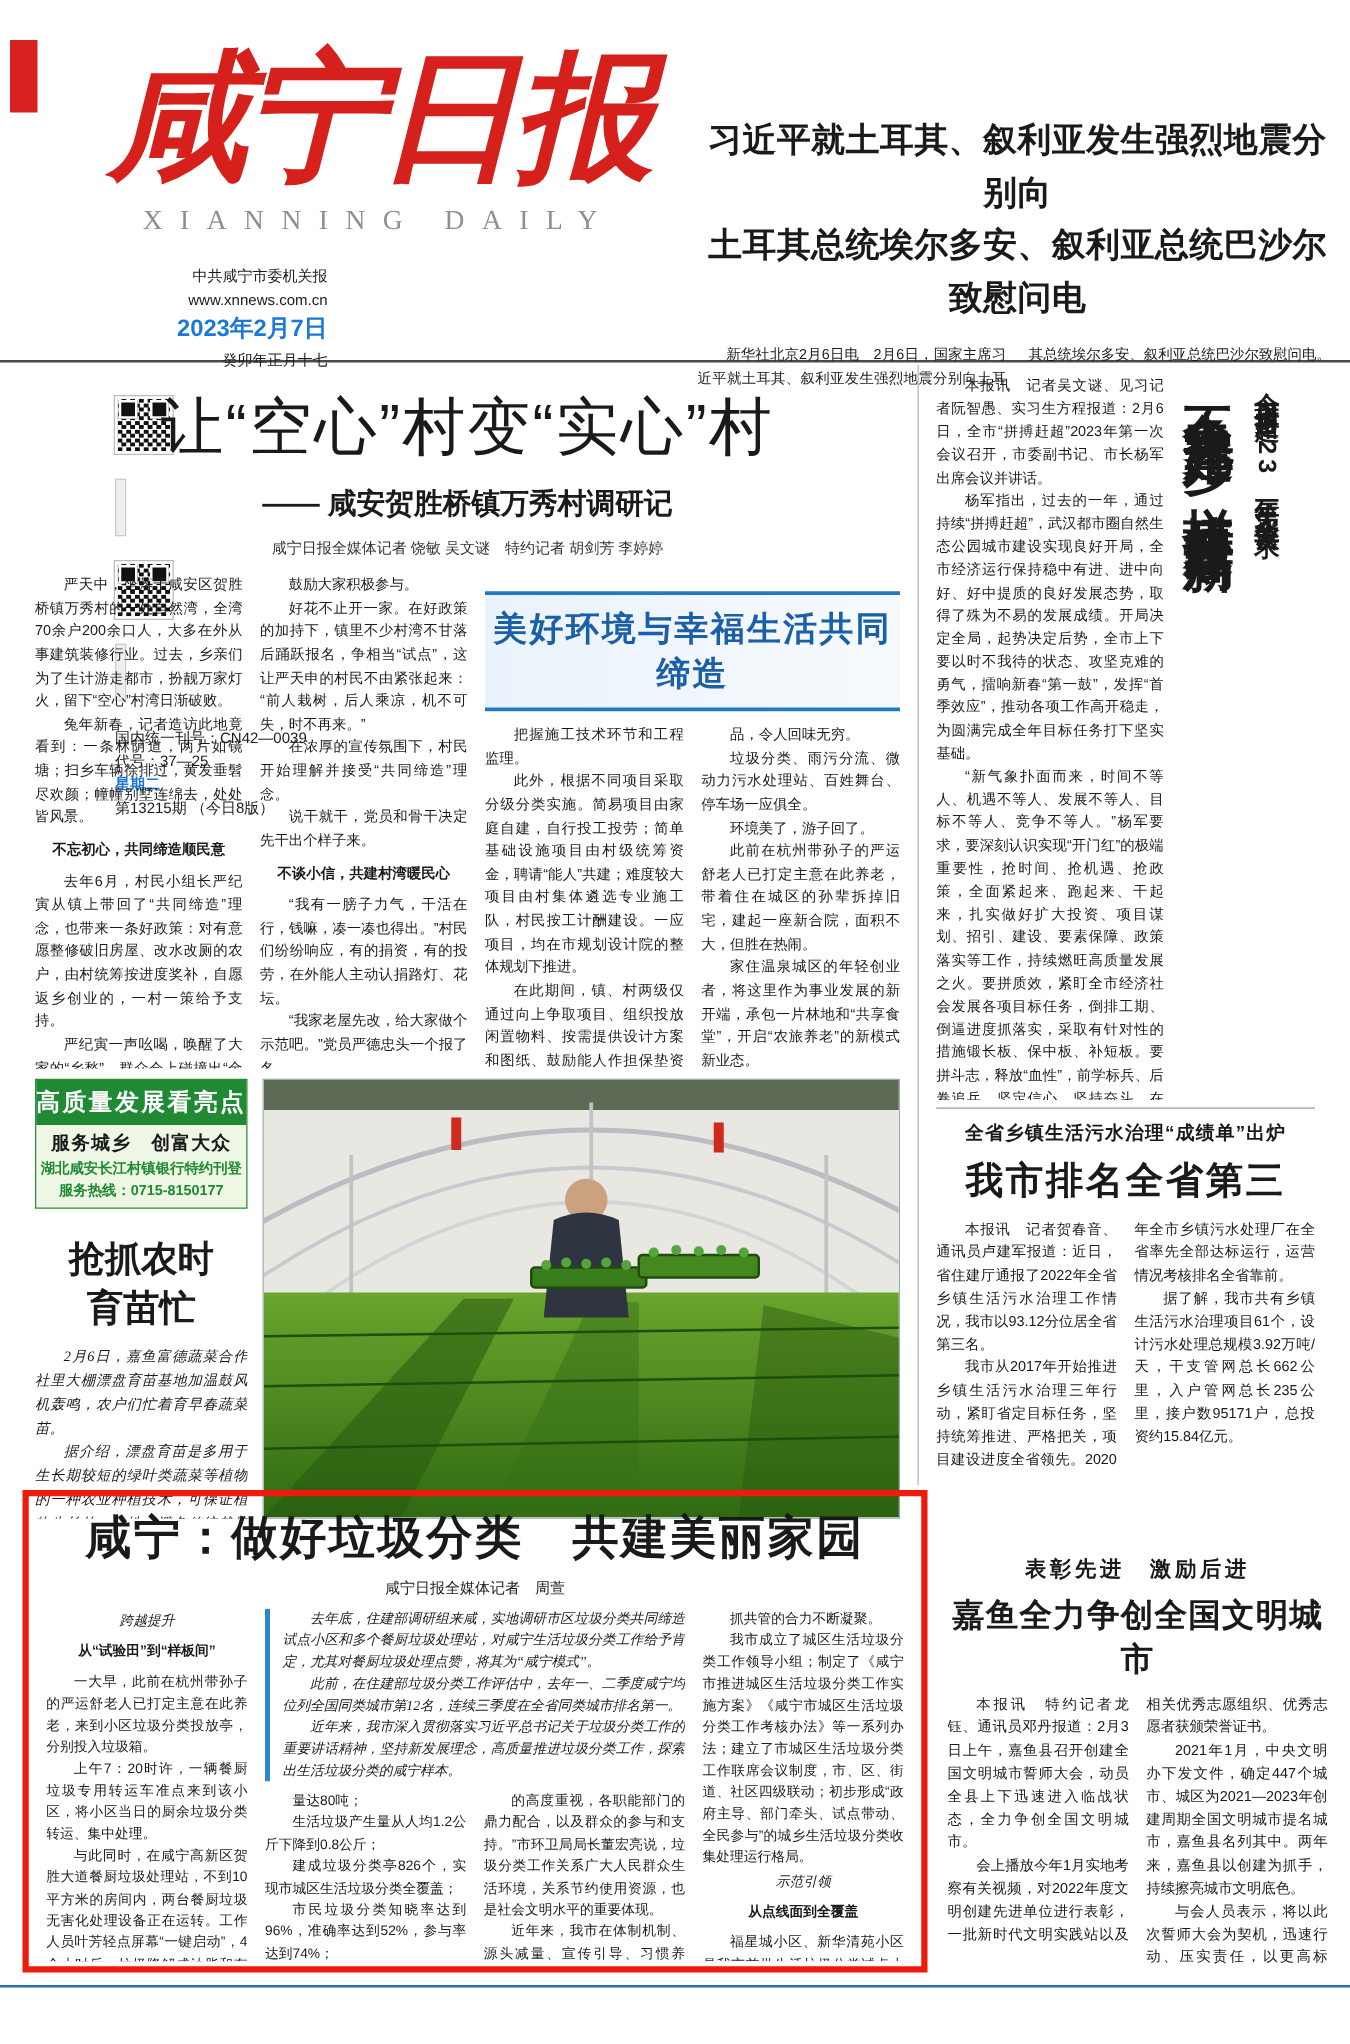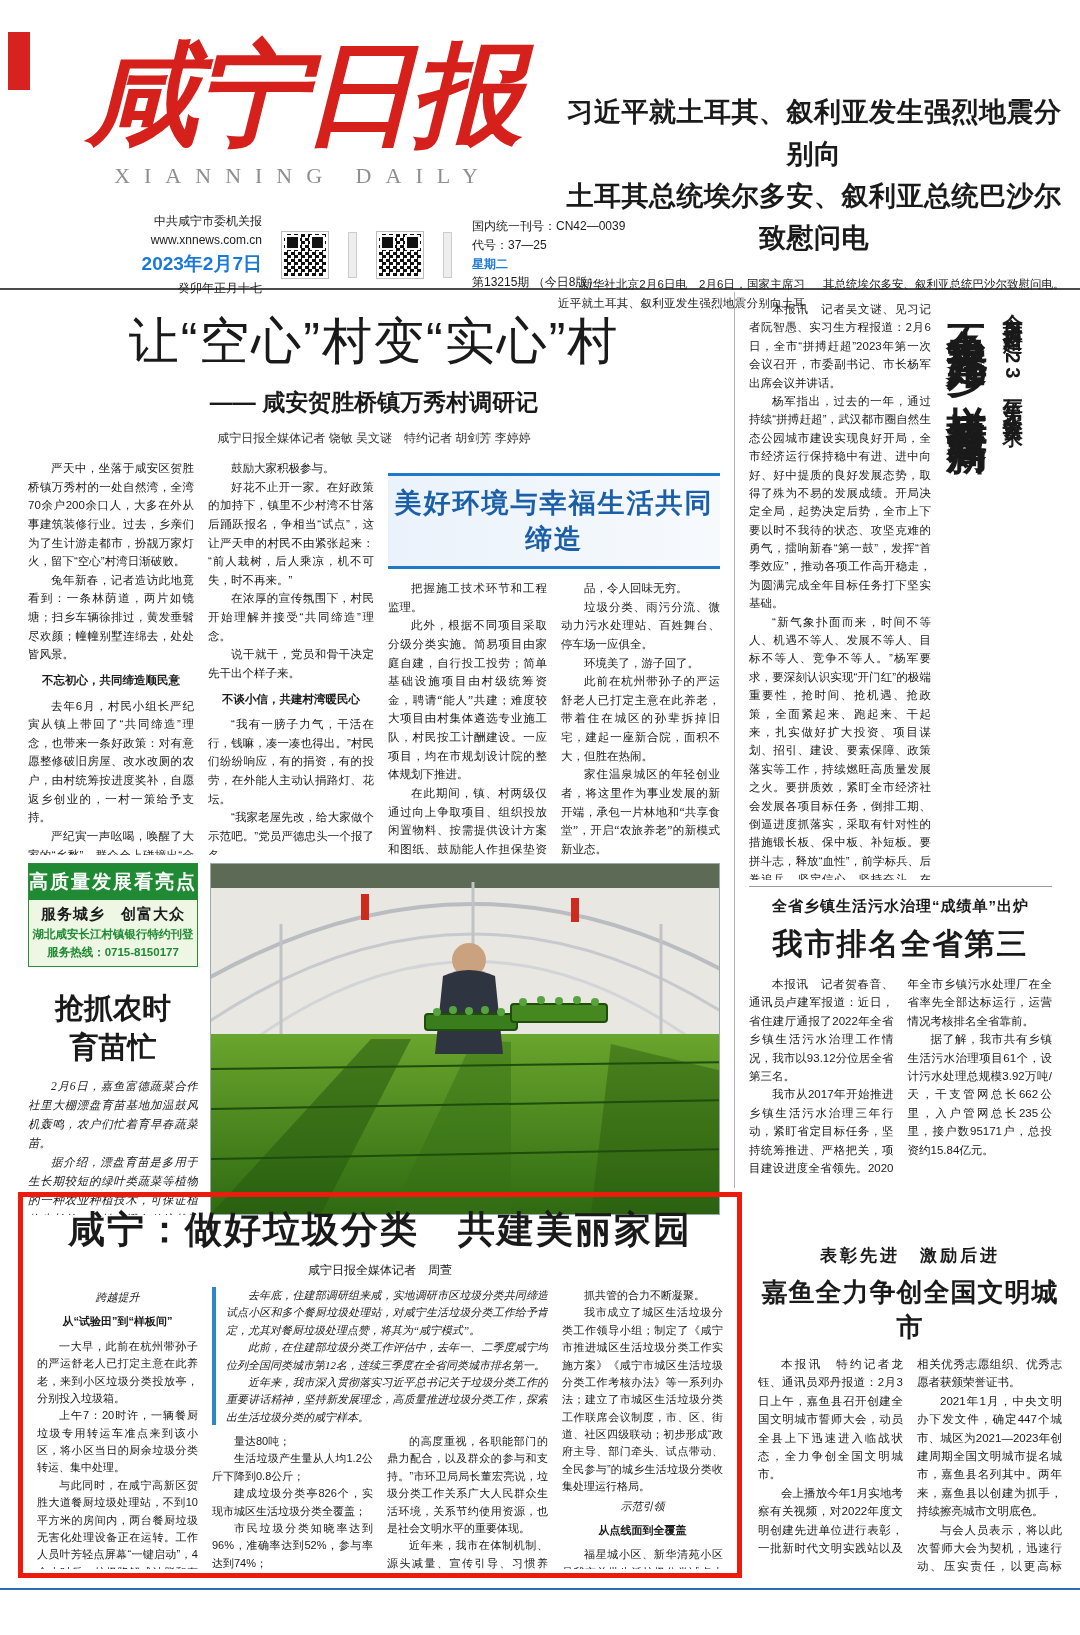--- a/index.html
+++ b/index.html
@@ -5,21 +5,21 @@
   * { margin:0; padding:0; box-sizing:border-box; }
   body { background:#d9d9d9; font-family:"Liberation Sans", sans-serif; }
   #page { position:relative; width:1080px; height:1635px; margin:0 auto; background:#fff; overflow:hidden; color:#1a1a1a;padding-left:18px; }
 
   
   .header { position:absolute; top:0; left:0; width:1080px; height:290px; border-bottom:2px solid #4a4a4a; }
   .corner-tag { position:absolute; left:8px; top:32px; width:22px; height:58px; background:#d8221f; }
   .mast { position:absolute; left:58px; top:18px; width:490px; text-align:center; }
   .paper-title { font-family:"DejaVu Serif", serif; font-style:italic; font-weight:bold; color:#d6201c; font-size:112px; line-height:1.35; letter-spacing:-4px; white-space:nowrap; }
   .paper-en { font-family:"Liberation Serif", serif; color:#8f8f8f; font-size:22px; letter-spacing:14px; margin-top:-6px; }
-  .info-row { position:absolute; left:92px; top:212px; display:flex; gap:20px; align-items:center; }
+  .info-row { position:absolute; left:92px; top:212px; display:flex; gap:20px; align-items:flex-start;flex-direction:column; }
   .info-left { text-align:right; font-size:12px; line-height:1.55; width:170px; }
   .info-right { text-align:left; font-size:12px; line-height:1.55; }
   .blue { color:#1a79d8; font-weight:bold; }
   .date-big { color:#1a79d8; font-weight:bold; font-size:19px; }
   .qr { width:46px; height:46px; position:relative; background:
         repeating-conic-gradient(#111 0 25%, #fff 0 50%); background-size:7px 7px; border:2px solid #fff; outline:1px solid #bbb; }
   .qr::before, .qr::after { content:""; position:absolute; width:11px; height:11px; background:#111; border:2px solid #fff; box-shadow:inset 0 0 0 2px #111; }
   .qr::before { left:1px; top:1px; } .qr::after { right:1px; top:1px; }
   .qr-strip { width:9px; height:46px; background:#eee; border:1px solid #ccc; }
 
@@ -35,21 +35,21 @@
 
   .lead-h1 { font-size:50px; font-weight:400; text-align:center; letter-spacing:2px; margin-top:16px; }
   .lead-sub { font-size:23px; font-weight:bold; text-align:center; margin-top:12px; }
   .lead-byline { font-size:12px; text-align:center; margin-top:12px; color:#333; }
 
   .lead-body { display:flex; gap:14px; height:396px; overflow:hidden; margin-top:12px; }
   .colx { flex:1; font-size:11.5px; line-height:1.62; text-align:justify; overflow:hidden; }
   .colx p, .bp { text-indent:2em; }
   .sh { font-weight:bold; text-align:center; text-indent:0 !important; margin:7px 0; }
   .mh { font-family:"Liberation Serif", serif; font-style:italic; text-align:center; text-indent:0 !important; margin-top:2px; }
-  .right-half { flex:2; display:flex; flex-direction:column;font-family:Liberation Serif, serif; }
+  .right-half { flex:2; display:flex; flex-direction:column; }
   .env-box { margin:14px 0 10px 0; background:linear-gradient(90deg,#eaf2fb,#f7fafd); border-top:3px solid #2079c7; border-bottom:3px solid #2079c7; color:#1a5fa8; font-weight:800; font-size:27px; text-align:center; padding:9px 0; letter-spacing:2px; }
   .right-half-cols { display:flex; gap:14px; flex:1; overflow:hidden; }
 
   .bottom-row { display:flex; gap:12px; height:352px; margin-top:8px; }
   .left-rail { width:170px; display:flex; flex-direction:column; }
   .green-box { border:1px solid #2e8b3a; background:#eef7e4; text-align:center; padding-bottom:6px; }
   .green-box .gb-head { background:#1f8a33; color:#fff; font-weight:bold; font-size:19px; padding:5px 0; letter-spacing:2px; font-family:"Liberation Serif", serif; }
   .gb-line1 { font-size:15px; font-weight:bold; margin-top:5px; letter-spacing:1px; }
   .gb-line2, .gb-line3 { font-size:11.5px; color:#1f8a33; font-weight:bold; margin-top:3px; }
   .seedling { margin-top:14px; flex:1; overflow:hidden; }

